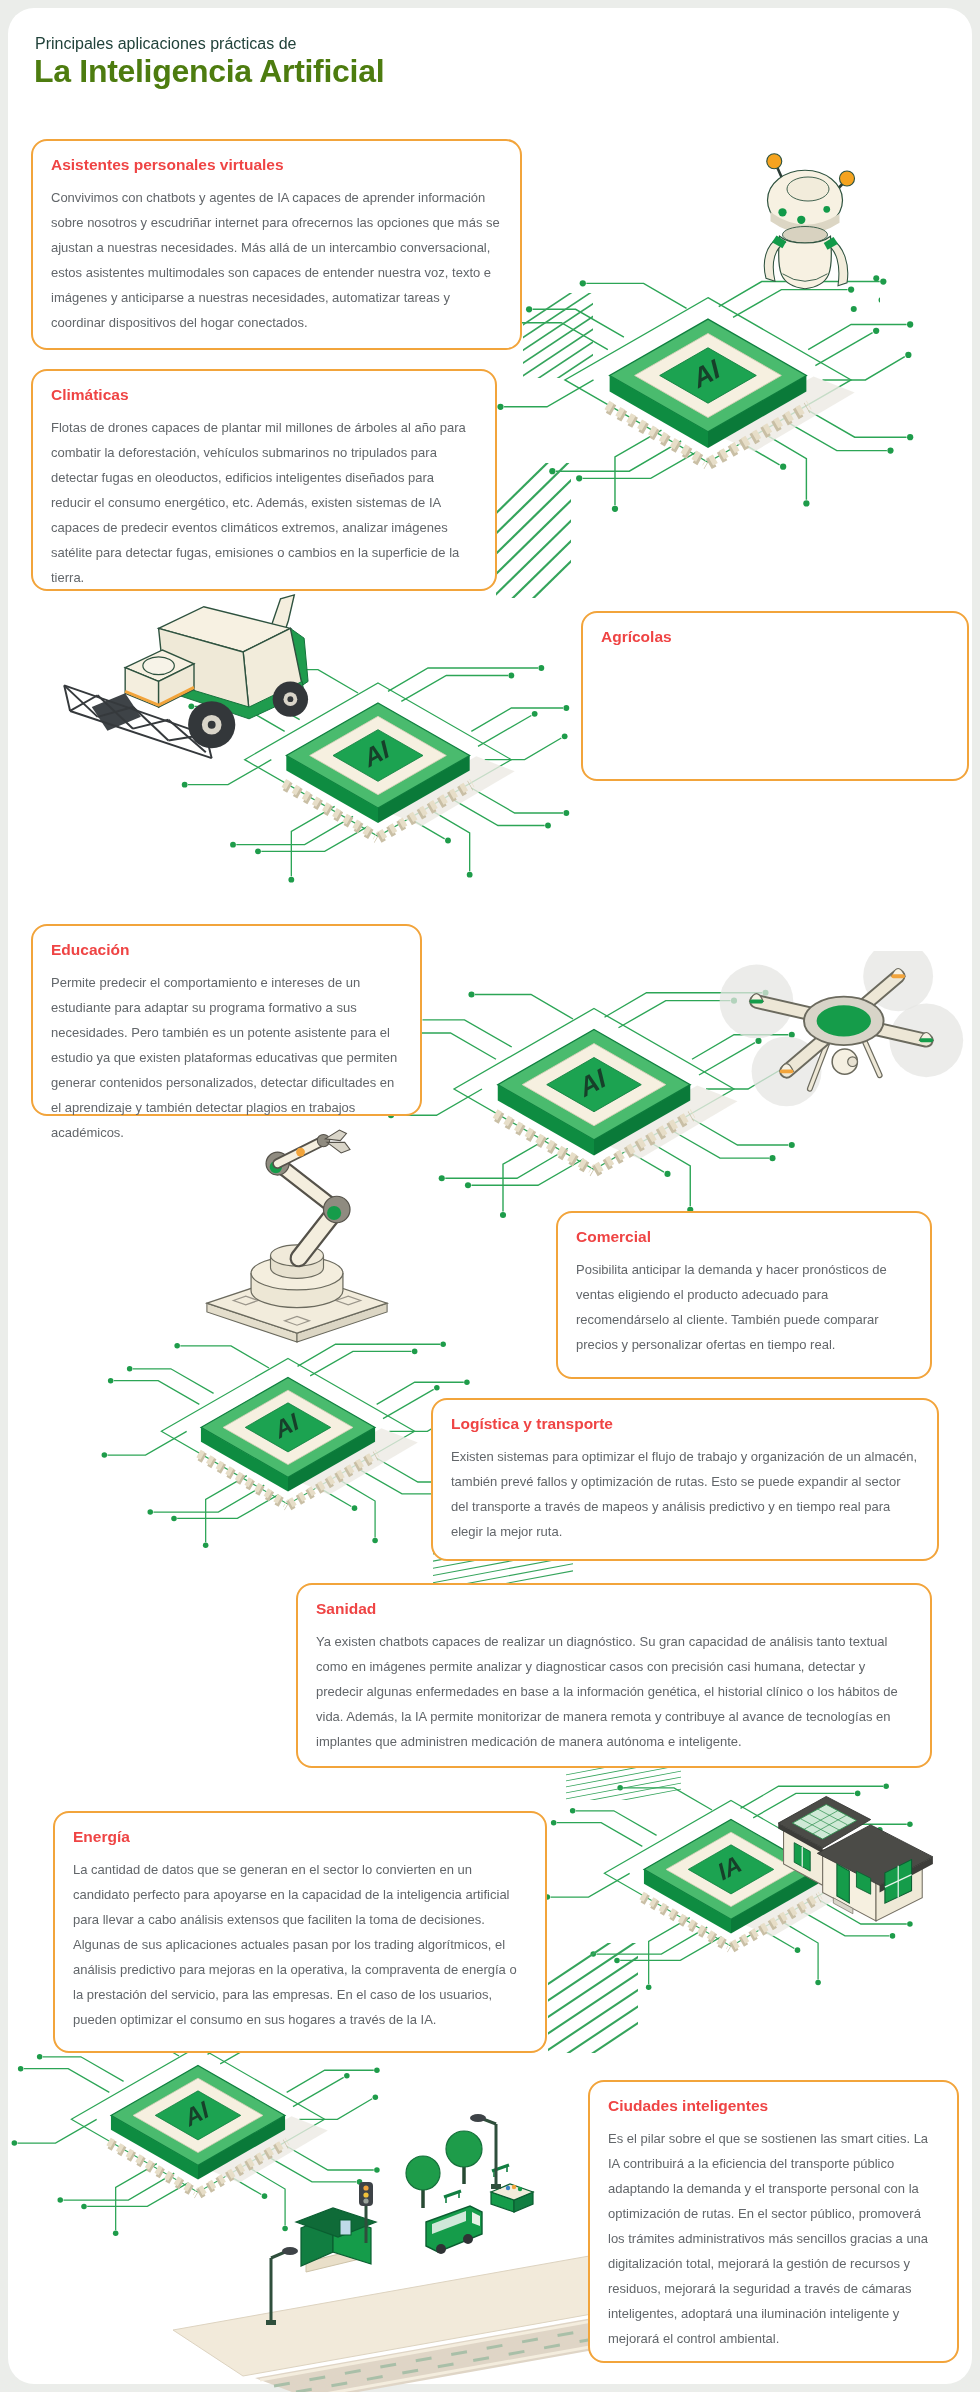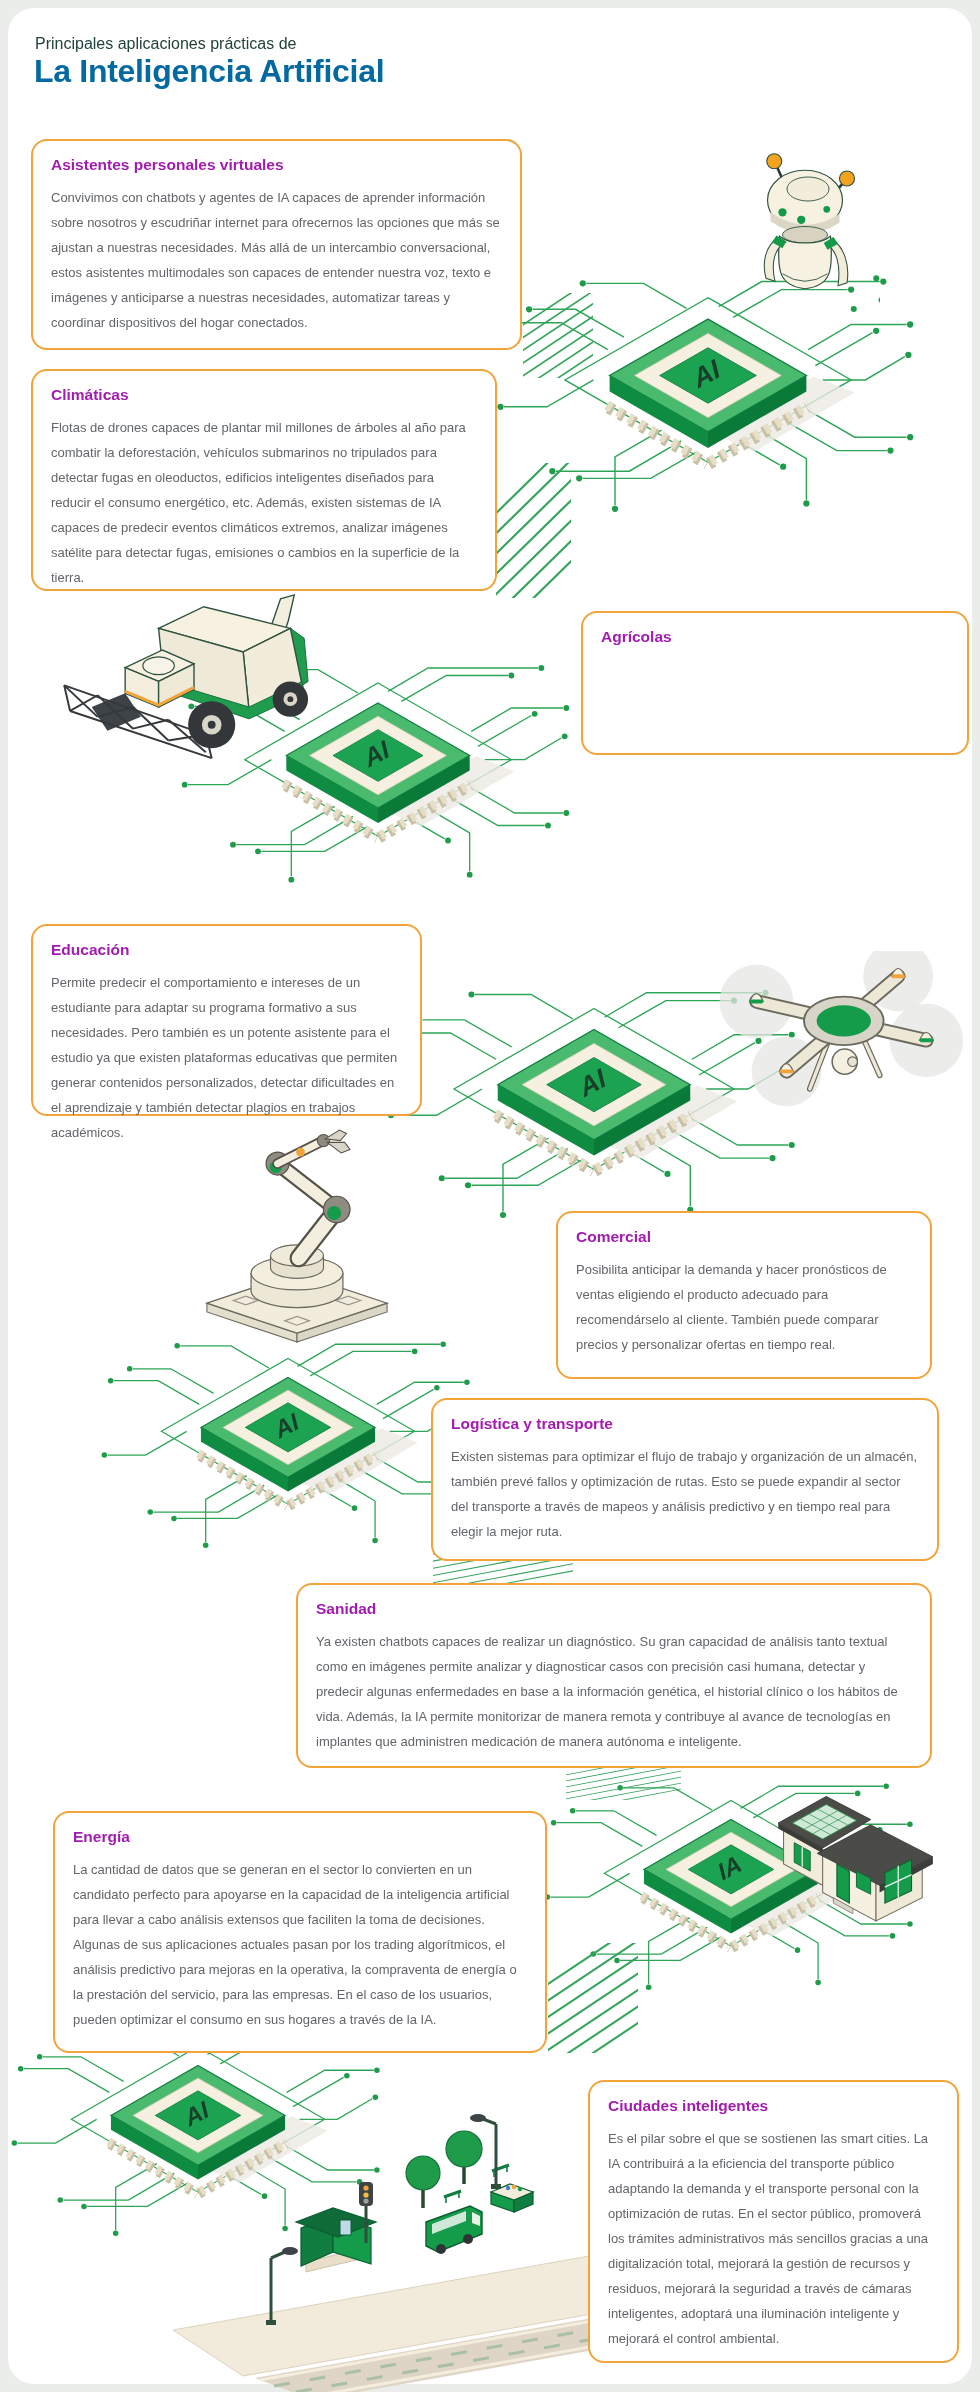--- a/index.html
+++ b/index.html
@@ -3,29 +3,29 @@
 <meta charset="utf-8">
 <style>
   html,body{margin:0;padding:0;}
   .page{position:relative;width:980px;height:2392px;background:#EBEDEA;overflow:hidden;
         font-family:"Liberation Sans",sans-serif;}
   .sheet{position:absolute;left:8px;top:8px;width:964px;height:2376px;background:#FFFFFF;
          border-radius:26px;}
   
   .kicker{position:absolute;left:27px;top:27px;font-size:16px;font-weight:500;color:#21423A;}
   .big-title{position:absolute;left:26px;top:45px;margin:0;font-size:32px;font-weight:bold;
-             color:#0369a1;letter-spacing:-0.3px;}
+             color:#4d7c0f;letter-spacing:-0.3px;}
   
   .card{position:absolute;background:#FFFFFF;border:2px solid #F2A43B;border-radius:16px;
         padding:15px 18px;box-sizing:border-box;z-index:5;}
-  .card h2{margin:0 0 11px 0;font-size:15.5px;font-weight:bold;color:#a21caf;}
+  .card h2{margin:0 0 11px 0;font-size:15.5px;font-weight:bold;color:#ef4444;}
   .card p{margin:0;font-size:13px;line-height:25px;color:#62666A;}
   .c1 {left:23px; top:131px; width:491px; height:211px;}
   .c2 {left:23px; top:361px; width:466px; height:222px;}
-  .c3 {left:573px;top:603px; width:388px; height:144px;}
+  .c3 {left:573px;top:603px; width:388px; height:170px;}
   .c4 {left:573px;top:790px; width:388px; height:165px;}
   .c5 {left:23px; top:916px; width:391px; height:192px;}
   .c6 {left:548px;top:1203px;width:376px; height:168px;}
   .c7 {left:423px;top:1390px;width:508px; height:163px;}
   .c8 {left:288px;top:1575px;width:636px; height:185px;}
   .c9 {left:45px; top:1803px;width:494px; height:242px;}
   .c10{left:580px;top:2072px;width:371px; height:283px;}
   
   .illus{position:absolute;z-index:1;}
   .illus svg{display:block;width:100%;height:100%;}

